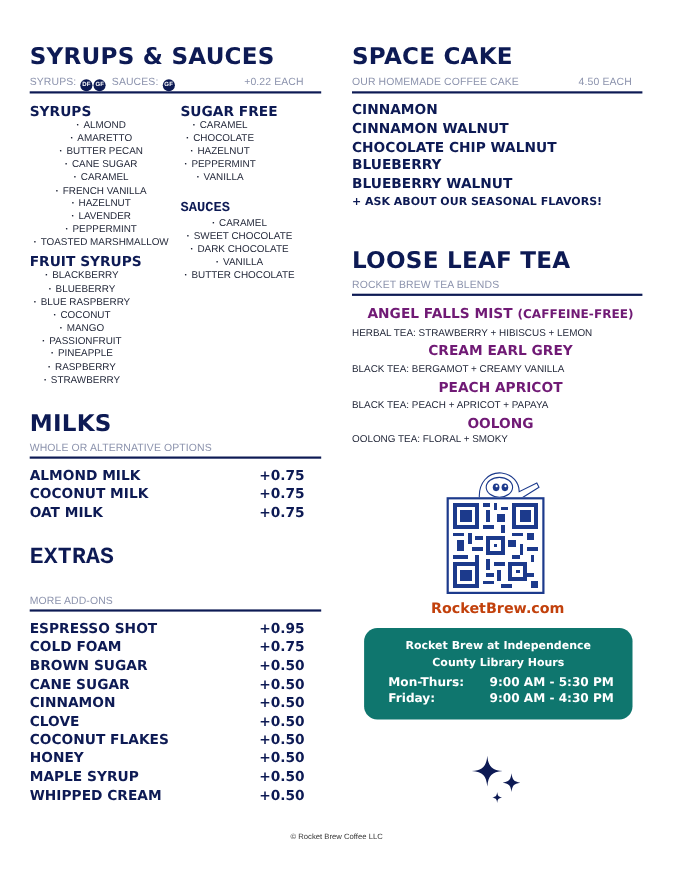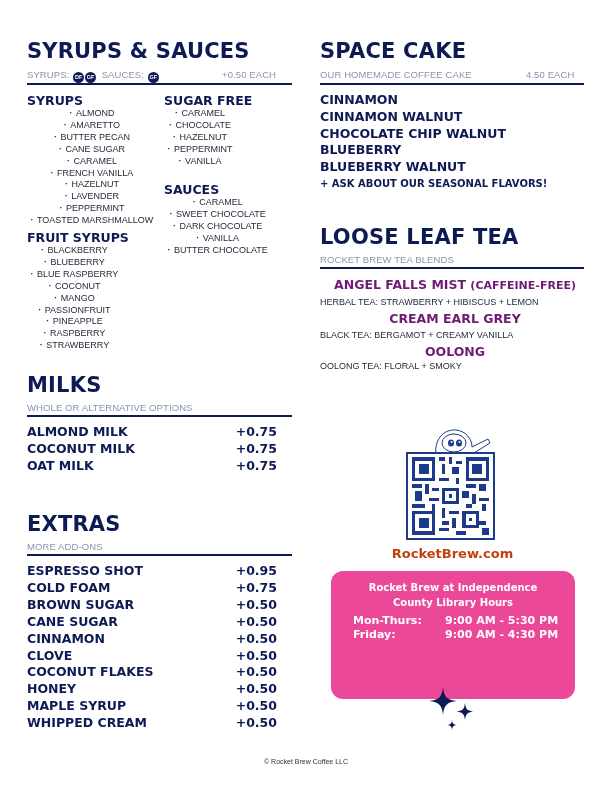--- a/index.html
+++ b/index.html
@@ -26,39 +26,39 @@
   .price-list li .nm { width: 209px; }
 
   .tea { position: absolute; width: 270px; }
   .tea .tname { font-weight: bold; font-size: 12.5px; color: #701a75; font-family: "DejaVu Sans", sans-serif; white-space: nowrap; line-height: 16px; text-align: center; }
   .tea .tname .paren { font-size: 11px; }
   .tea .tdesc { font-size: 9px; color: #1f2436; line-height: 17px; white-space: nowrap; }
 
   .qr-wrap { position: absolute; left: 406px; top: 452px; width: 89px; height: 88px; border: 2px solid #1c3a8c; background: #fff; }
   .url { position: absolute; left: 380px; top: 546px; width: 145px; text-align: center; font-weight: bold; font-size: 13px; color: #c2410c; font-family: "DejaVu Sans", sans-serif; }
 
-  .hours { position: absolute; left: 331px; top: 571px; width: 244px; height: 128px; background: #ec4899; border-radius: 12px; color: #fff; }
+  .hours { position: absolute; left: 331px; top: 571px; width: 244px; height: 83px; background: #0f766e; border-radius: 12px; color: #fff; }
   .hours .title { text-align: center; font-weight: bold; font-size: 10px; line-height: 15px; padding-top: 9px; font-family: "DejaVu Sans", sans-serif; }
   .hours .row { display: flex; font-weight: bold; font-size: 11px; line-height: 14px; font-family: "DejaVu Sans", sans-serif; padding-left: 22px; }
   .hours .row .d { width: 92px; }
   .hours .rows { margin-top: 4px; }
 
   .footer { position: absolute; left: 0; top: 758px; width: 612px; text-align: center; font-size: 7px; color: #333; }
 </style>
 </head>
 <body>
 
 <div class="h1" style="left:27px; top:39px;">SYRUPS &amp; SAUCES</div>
 <div class="sub" style="left:27px; top:69px;">
   <span>SYRUPS:</span>
   <span class="badge">DF</span><span class="badge">GF</span>
   &nbsp;<span>SAUCES:</span>
   <span class="badge">GF</span>
 </div>
-<div class="sub" style="left:222px; top:69px;">+0.50 EACH</div>
+<div class="sub" style="left:222px; top:69px;">+0.22 EACH</div>
 <div class="rule" style="left:27px; top:83px; width:265px;"></div>
 
 <div class="subhead" style="left:27px; top:93px;">SYRUPS</div>
 <ul class="blist" style="left:27px; top:108px;">
   <li>ALMOND</li>
   <li>AMARETTO</li>
   <li>BUTTER PECAN</li>
   <li>CANE SUGAR</li>
   <li>CARAMEL</li>
   <li>FRENCH VANILLA</li>
@@ -83,21 +83,21 @@
 
 <div class="subhead" style="left:164px; top:93px;">SUGAR FREE</div>
 <ul class="blist" style="left:164px; top:108px;">
   <li>CARAMEL</li>
   <li>CHOCOLATE</li>
   <li>HAZELNUT</li>
   <li>PEPPERMINT</li>
   <li>VANILLA</li>
 </ul>
 
-<div class="subhead" style="left:164px; top:182px;">SAUCES</div>
+<div class="subhead" style="left:164px; top:182px;font-family:Liberation Mono, monospace;">SAUCES</div>
 <ul class="blist" style="left:164px; top:197px;">
   <li>CARAMEL</li>
   <li>SWEET CHOCOLATE</li>
   <li>DARK CHOCOLATE</li>
   <li>VANILLA</li>
   <li>BUTTER CHOCOLATE</li>
 </ul>
 
 <div class="h1" style="left:27px; top:373px;">MILKS</div>
 <div class="sub" style="left:27px; top:402px;">WHOLE OR ALTERNATIVE OPTIONS</div>
@@ -110,21 +110,21 @@
   <li>
       <span class="nm">COCONUT MILK</span>
       <span>+0.75</span>
     </li>
   <li>
       <span class="nm">OAT MILK</span>
       <span>+0.75</span>
     </li>
 </ul>
 
-<div class="h1" style="left:27px; top:512px;">EXTRAS</div>
+<div class="h1" style="left:27px; top:496px;font-family:Liberation Mono, monospace;">EXTRAS</div>
 <div class="sub" style="left:27px; top:541px;">MORE ADD-ONS</div>
 <div class="rule" style="left:27px; top:554px; width:265px;"></div>
 <ul class="price-list" style="left:27px; top:563px;">
   <li>
       <span class="nm">ESPRESSO SHOT</span>
       <span>+0.95</span>
     </li>
   <li>
       <span class="nm">COLD FOAM</span>
       <span>+0.75</span>
@@ -180,20 +180,24 @@
 <div class="sub" style="left:320px; top:254px;">ROCKET BREW TEA BLENDS</div>
 <div class="rule" style="left:320px; top:267px; width:264px;"></div>
 <div class="tea" style="left:320px; top:277px;">
   <div>
     <div class="tname"><span>ANGEL FALLS MIST</span> <span class="paren">(CAFFEINE-FREE)</span></div>
     <div class="tdesc">HERBAL TEA: STRAWBERRY + HIBISCUS + LEMON</div>
   </div>
   <div>
     <div class="tname">CREAM EARL GREY</div>
     <div class="tdesc">BLACK TEA: BERGAMOT + CREAMY VANILLA</div>
+  </div>
+  <div>
+    <div class="tname">PEACH APRICOT</div>
+    <div class="tdesc">BLACK TEA: PEACH + APRICOT + PAPAYA</div>
   </div>
   <div>
     <div class="tname">OOLONG</div>
     <div class="tdesc" style="line-height:13px;">OOLONG TEA: FLORAL + SMOKY</div>
   </div>
 </div>
 
 <svg style="position:absolute; left:432px; top:425px;" width="60" height="32" viewBox="0 0 60 32">
   <path d="M4 30 C2 14 12 4 24 5 C34 6 40 14 40 22 L56 14 L58 18 L42 28" fill="#fff" stroke="#1c3a8c" stroke-width="1"></path>
   <ellipse cx="22" cy="18" rx="12" ry="9" fill="#fff" stroke="#1c3a8c" stroke-width="1"></ellipse>

